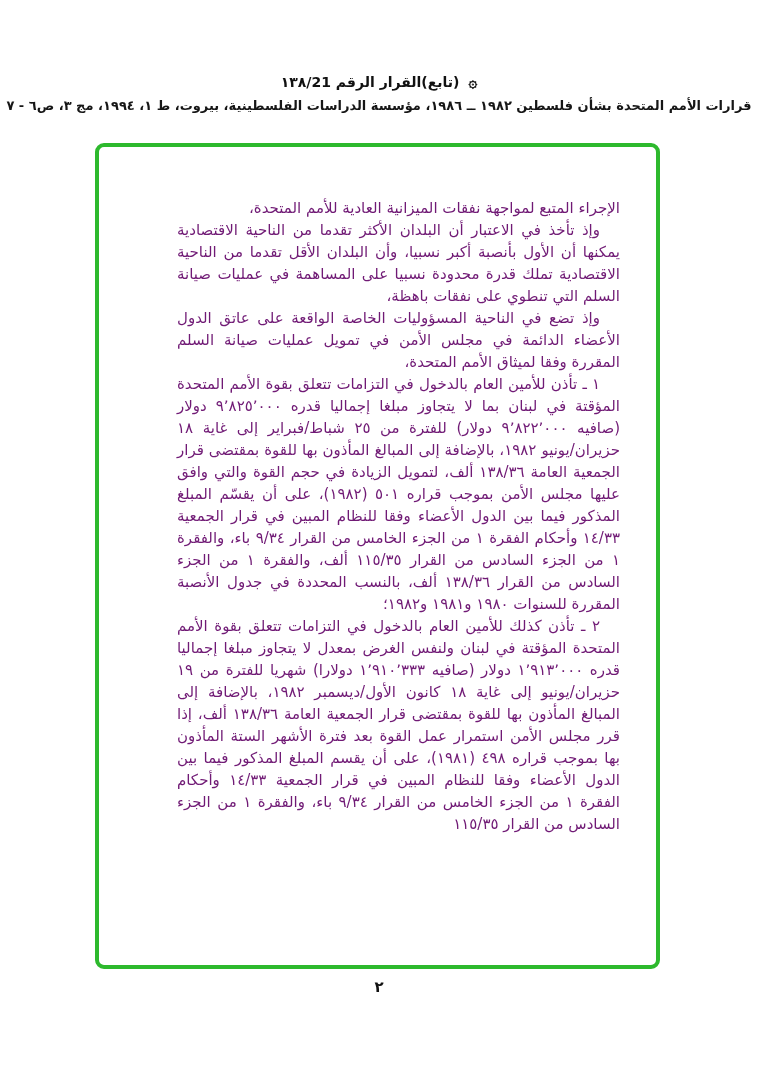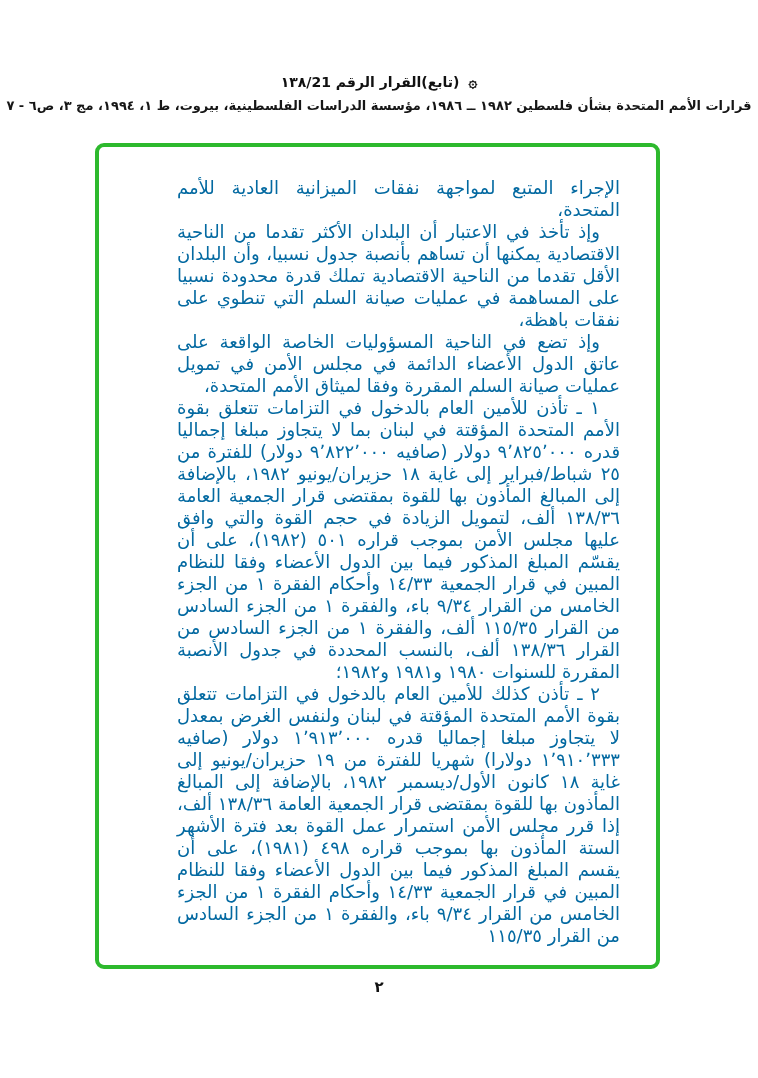--- a/index.html
+++ b/index.html
@@ -32,23 +32,24 @@
   .frame {
     position: absolute; top: 143px; left: 95px;
     width: 565px; height: 826px;
     border: 4px solid #2db92d;
     border-radius: 9px;
     background: #ffffff;
   }
   .text-col {
     direction: rtl;
     padding: 30px 36px 0 78px;
-    font-size: 18px; line-height: 22px;
+    font-size: 15px; line-height: 22px;
     text-align: justify;
-    color: #0369a1;
+    color: #701a75;
+    margin-top: 20px;
   }
   .para { margin: 0; }
   .para.indent { text-indent: 20px; }
   .para-lead, .para-num { font-weight: normal; }
   .para-num { font-weight: normal; }
 
   
   .page-num {
     position: absolute; top: 978px; left: 0; width: 100%;
     text-align: center; font-size: 15px; font-weight: bold; color: #111;
@@ -65,21 +66,21 @@
       <span class="doc-title">(تابع)القرار الرقم ١٣٨/21</span>
     </div>
     <div class="source-line">قرارات الأمم المتحدة بشأن فلسطين ١٩٨٢ ــ ١٩٨٦، مؤسسة الدراسات الفلسطينية، بيروت، ط ١، ١٩٩٤، مج ٣، ص٦ - ٧</div>
   </div>
 
   <div class="frame" style="border-color: rgb(45, 185, 45);">
     <div class="text-col">
 
       <p class="para"><span class="para-num"></span><span class="para-lead"></span><span class="para-text">الإجراء المتبع لمواجهة نفقات الميزانية العادية للأمم المتحدة،</span></p>
 
-      <p class="para indent"><span class="para-num"></span><span class="para-lead">وإذ تأخذ في الاعتبار</span><span class="para-text"> أن البلدان الأكثر تقدما من الناحية الاقتصادية يمكنها أن تساهم بأنصبة جدول نسبيا، وأن البلدان الأقل تقدما من الناحية الاقتصادية تملك قدرة محدودة نسبيا على المساهمة في عمليات صيانة السلم التي تنطوي على نفقات باهظة،</span></p>
+      <p class="para indent"><span class="para-num"></span><span class="para-lead">وإذ تأخذ في الاعتبار</span><span class="para-text"> أن البلدان الأكثر تقدما من الناحية الاقتصادية يمكنها أن الأول بأنصبة أكبر نسبيا، وأن البلدان الأقل تقدما من الناحية الاقتصادية تملك قدرة محدودة نسبيا على المساهمة في عمليات صيانة السلم التي تنطوي على نفقات باهظة،</span></p>
 
       <p class="para indent"><span class="para-num"></span><span class="para-lead">وإذ تضع في الناحية</span><span class="para-text"> المسؤوليات الخاصة الواقعة على عاتق الدول الأعضاء الدائمة في مجلس الأمن في تمويل عمليات صيانة السلم المقررة وفقا لميثاق الأمم المتحدة،</span></p>
 
       <p class="para indent"><span class="para-num">١ ـ </span><span class="para-lead">تأذن</span><span class="para-text"> للأمين العام بالدخول في التزامات تتعلق بقوة الأمم المتحدة المؤقتة في لبنان بما لا يتجاوز مبلغا إجماليا قدره ٩٬٨٢٥٬٠٠٠ دولار (صافيه ٩٬٨٢٢٬٠٠٠ دولار) للفترة من ٢٥ شباط/فبراير إلى غاية ١٨ حزيران/يونيو ١٩٨٢، بالإضافة إلى المبالغ المأذون بها للقوة بمقتضى قرار الجمعية العامة ١٣٨/٣٦ ألف، لتمويل الزيادة في حجم القوة والتي وافق عليها مجلس الأمن بموجب قراره ٥٠١ (١٩٨٢)، على أن يقسّم المبلغ المذكور فيما بين الدول الأعضاء وفقا للنظام المبين في قرار الجمعية ١٤/٣٣ وأحكام الفقرة ١ من الجزء الخامس من القرار ٩/٣٤ باء، والفقرة ١ من الجزء السادس من القرار ١١٥/٣٥ ألف، والفقرة ١ من الجزء السادس من القرار ١٣٨/٣٦ ألف، بالنسب المحددة في جدول الأنصبة المقررة للسنوات ١٩٨٠ و١٩٨١ و١٩٨٢؛</span></p>
 
       <p class="para indent"><span class="para-num">٢ ـ </span><span class="para-lead">تأذن كذلك</span><span class="para-text"> للأمين العام بالدخول في التزامات تتعلق بقوة الأمم المتحدة المؤقتة في لبنان ولنفس الغرض بمعدل لا يتجاوز مبلغا إجماليا قدره ١٬٩١٣٬٠٠٠ دولار (صافيه ١٬٩١٠٬٣٣٣ دولارا) شهريا للفترة من ١٩ حزيران/يونيو إلى غاية ١٨ كانون الأول/ديسمبر ١٩٨٢، بالإضافة إلى المبالغ المأذون بها للقوة بمقتضى قرار الجمعية العامة ١٣٨/٣٦ ألف، إذا قرر مجلس الأمن استمرار عمل القوة بعد فترة الأشهر الستة المأذون بها بموجب قراره ٤٩٨ (١٩٨١)، على أن يقسم المبلغ المذكور فيما بين الدول الأعضاء وفقا للنظام المبين في قرار الجمعية ١٤/٣٣ وأحكام الفقرة ١ من الجزء الخامس من القرار ٩/٣٤ باء، والفقرة ١ من الجزء السادس من القرار ١١٥/٣٥</span></p>
 
     </div>
   </div>
 

